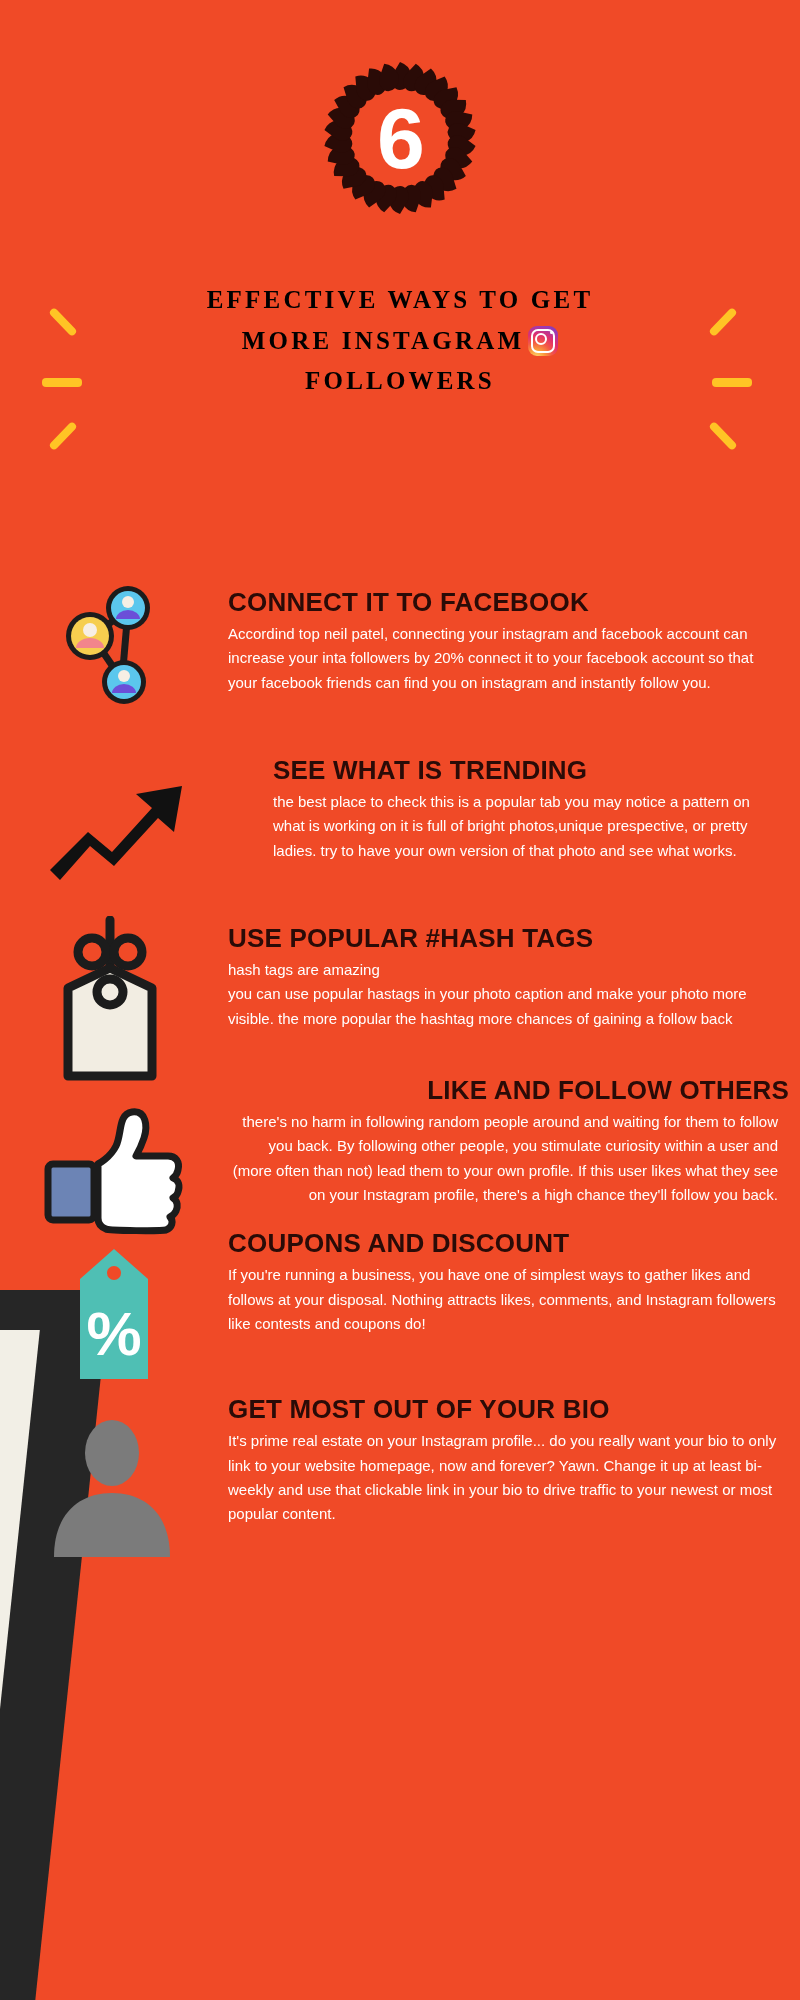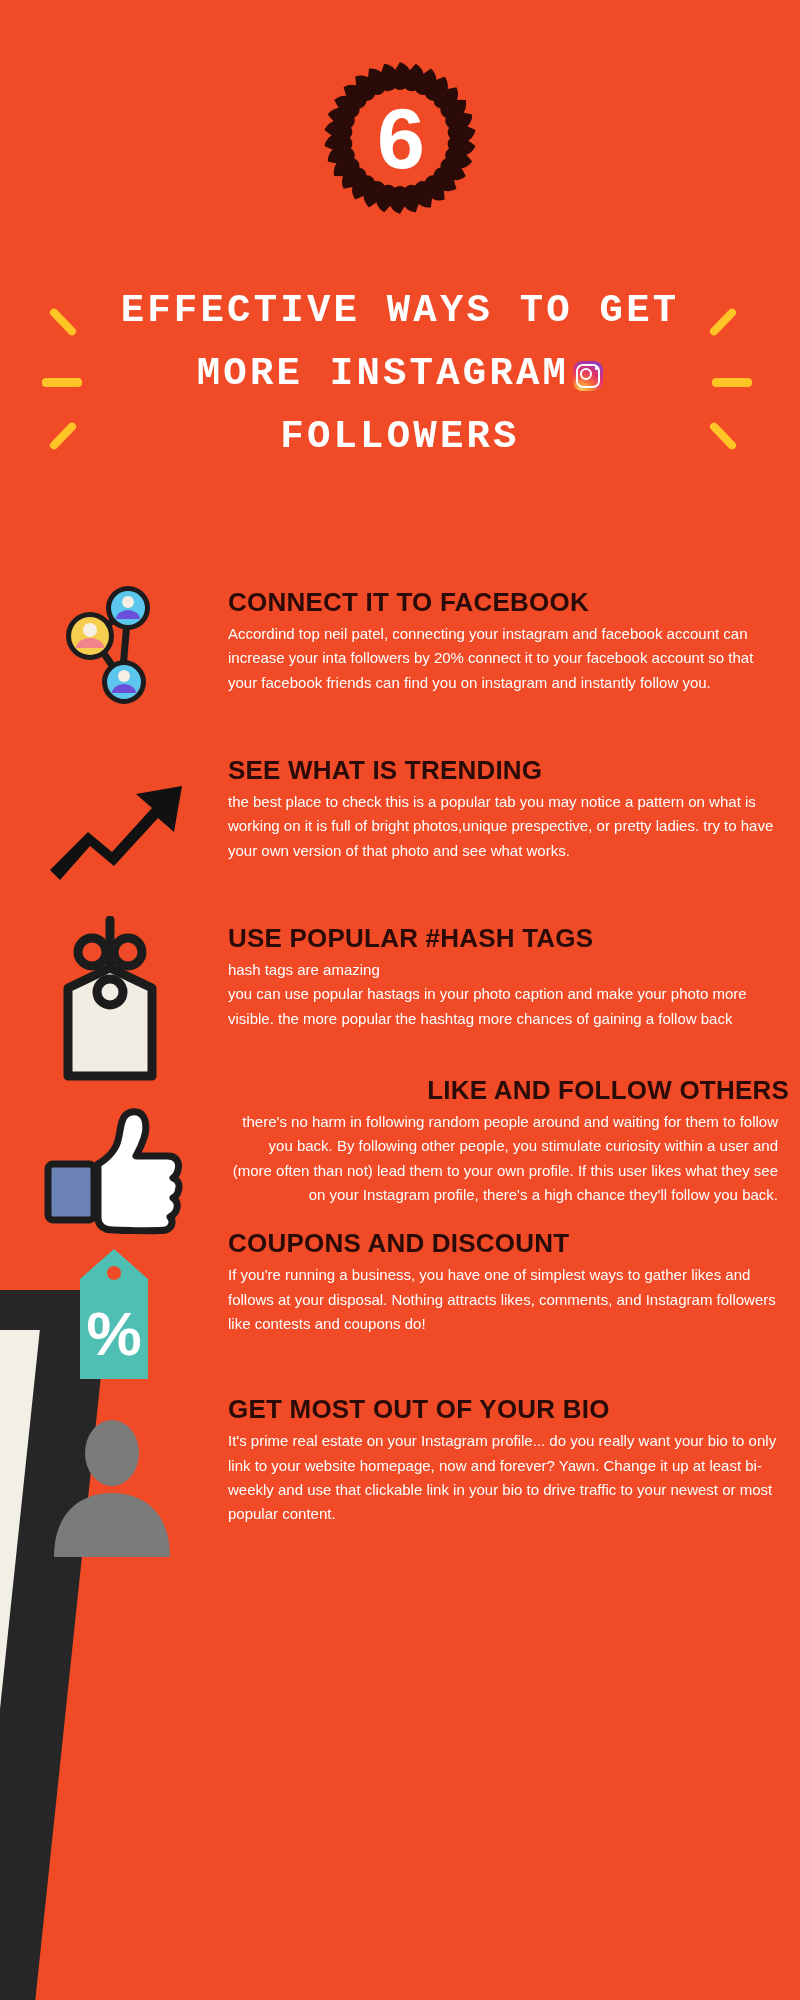--- a/index.html
+++ b/index.html
@@ -56,26 +56,26 @@
     letter-spacing:-2px;
   }
 
   
   .title-block{
     position:absolute; left:0; top:280px; width:800px;
     text-align:center;
     z-index:6;
   }
   .title-line{
-    color:#ffffff;
-    font-size:39px;
+    color:#000000;
+    font-size:25px;
     font-weight:bold;
     letter-spacing:3.2px;
     line-height:1.62;
-    font-family:Liberation Mono, monospace;
+    font-family:Liberation Serif, serif;
     white-space:nowrap;
   }
   .ig-inline{
     display:inline-block;
     vertical-align:-7px;
     width:30px; height:30px;
     border-radius:9px;
     margin-left:4px;
     position:relative;
     background:
@@ -141,21 +141,21 @@
     color:#ffffff;
     font-family:"Liberation Sans", sans-serif;
     font-size:15px;
     line-height:1.62;
     margin:0;
     font-weight:400;
   }
 
   
   .s1{ top:0px; }
-  .s2{ top:48px; }
+  .s2{ top:48px;padding-left:45px; }
   .s3{ top:96px; }
   .s4{ top:128px;text-align:right; }
   .s5{ top:150px; }
   .s6{ top:196px; }
 
   
   svg{ display:block; }
 </style>
 </head>
 <body>

